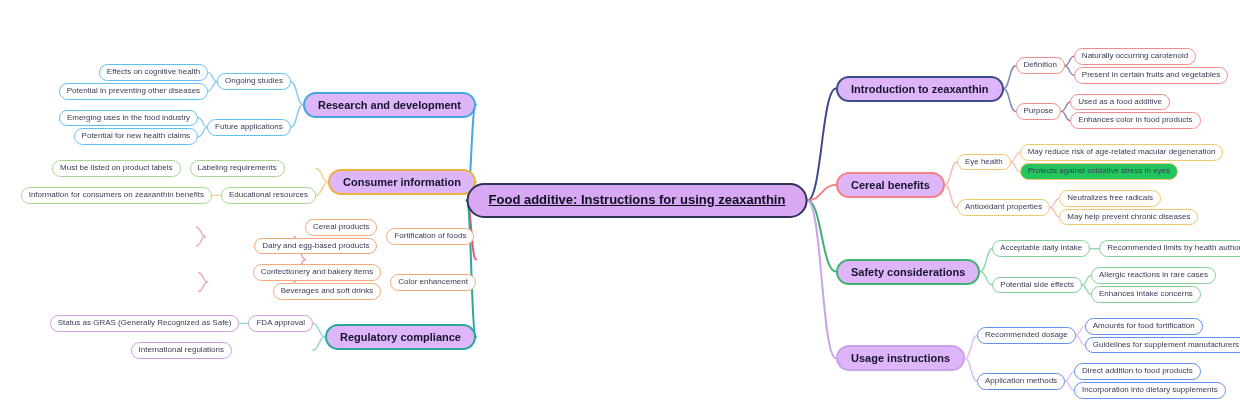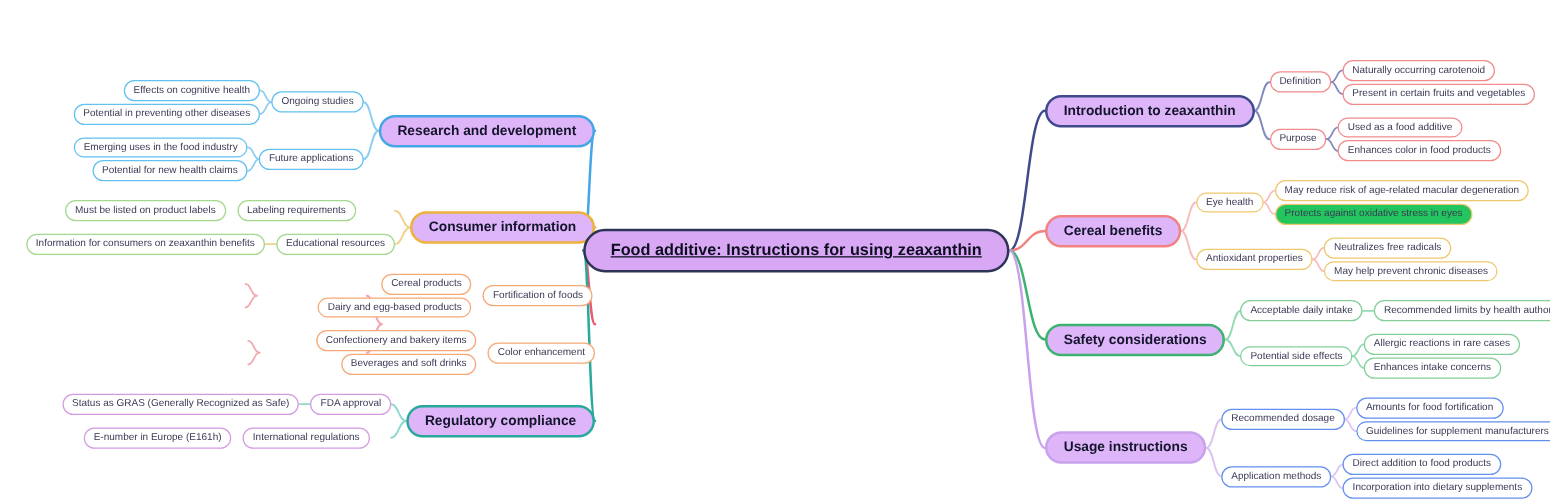--- a/index.html
+++ b/index.html
@@ -146,23 +146,20 @@
       </div>
       <div class="block">
         <div class="groups">
           <div class="group">
             <div class="leaves">
               <div class="node leaf" style="border-color: rgb(212, 155, 226); background: rgb(255, 255, 255);">Status as GRAS (Generally Recognized as Safe)</div>
             </div>
             <div class="node topic" style="border-color: rgb(212, 155, 226); background: rgb(255, 255, 255);">FDA approval</div>
           </div>
           <div class="group">
-            <div class="leaves">
-              <div class="node leaf" style="border-color: rgb(212, 155, 226); background: rgb(255, 255, 255);">E-number in Europe (E161h)</div>
-            </div>
             <div class="node topic" style="border-color: rgb(212, 155, 226); background: rgb(255, 255, 255);">International regulations</div>
           </div>
         </div>
         <div class="node branch" style="border-color: rgb(40, 169, 155); background: rgb(221, 181, 248);">Regulatory compliance</div>
       </div>
     </div>
   <div class="side right" id="side-right">
       <div class="block">
         <div class="node branch" style="border-color: rgb(63, 74, 140); background: rgb(221, 181, 248);">Introduction to zeaxanthin</div>
         <div class="groups">

